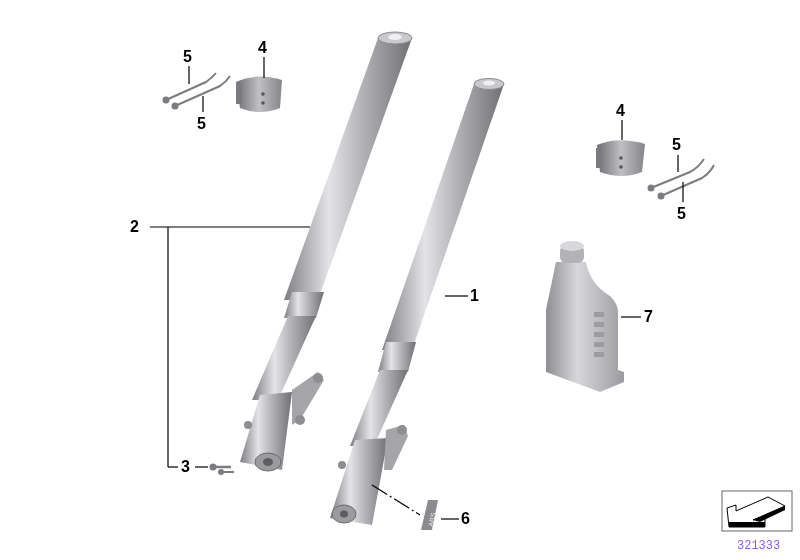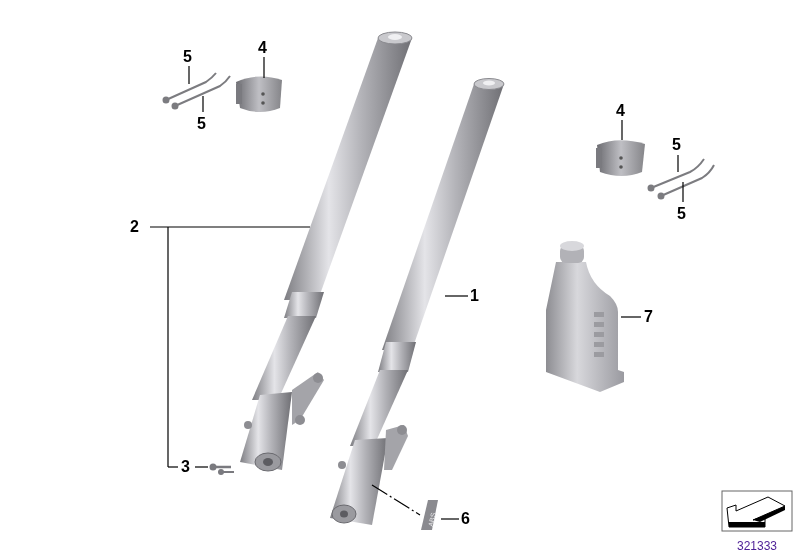--- a/index.html
+++ b/index.html
@@ -1,19 +1,19 @@
 <!DOCTYPE html>
 <html><head>
 <meta charset="utf-8">
 <style>
   html,body{margin:0;padding:0;background:#fff;}
   #canvas{position:relative;width:800px;height:560px;overflow:hidden;background:#fff;font-family:"Liberation Sans",sans-serif;}
   svg{position:absolute;left:0;top:0;}
   .callout{position:absolute;font-family:"Liberation Sans",sans-serif;font-weight:bold;font-size:16px;color:#000;line-height:1;}
-  .ref{position:absolute;font-family:Liberation Sans, sans-serif;font-size:12px;color:#4c1d95;}
+  .ref{position:absolute;font-family:Liberation Mono, monospace;font-size:12px;color:#8b5cf6;}
 </style>
 </head>
 <body>
 
 <div id="canvas">
   <svg width="800" height="560" viewBox="0 0 800 560">
     <defs>
       <linearGradient id="tube" x1="0" y1="0" x2="1" y2="0">
         <stop offset="0" stop-color="#7d7d82"></stop>
         <stop offset="0.35" stop-color="#e4e4e8"></stop>

